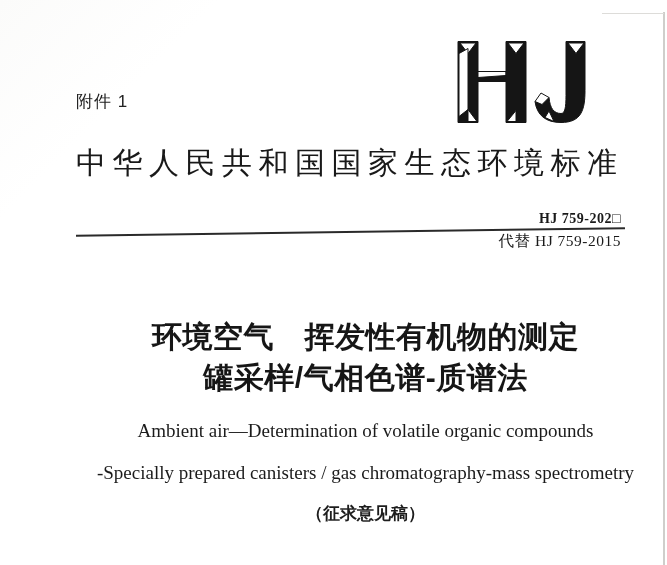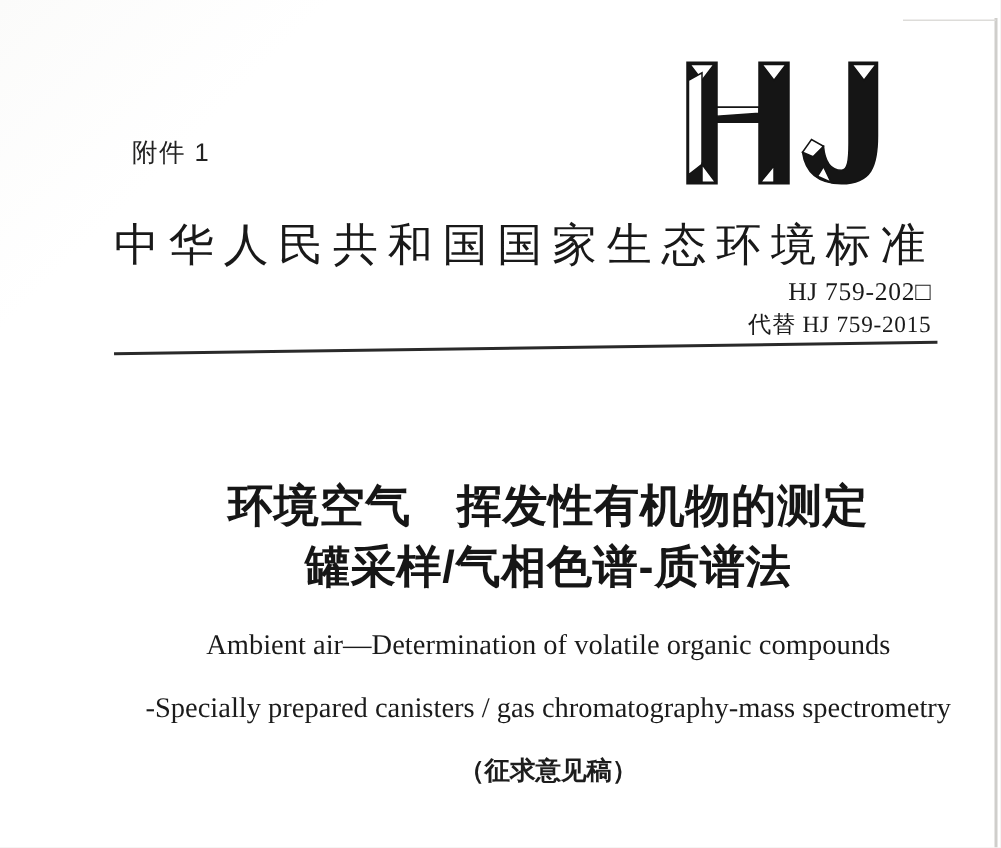--- a/index.html
+++ b/index.html
@@ -32,21 +32,21 @@
   .scan-edge-top {
     position: absolute;
     top: 13px;
     left: 602px;
     width: 62px;
     height: 1px;
     background: #dddcd9;
   }
   .attachment-label {
     position: absolute;
-    left: 88px;
+    left: 76px;
     top: 90px;
     font-size: 17px;
     font-family: "Liberation Sans", sans-serif;
     color: #222;
     letter-spacing: 1px;
   }
   .hj-logo {
     position: absolute;
     left: 453px;
     top: 35px;
@@ -73,24 +73,25 @@
     font-family: "Liberation Serif", serif;
   }
   .code-block {
     position: absolute;
     right: 46px;
     top: 184px;
     text-align: right;
     color: #1a1a1a;
   }
   .standard-code {
-    font-size: 17px;
-    font-weight: 400;
+    font-size: 14px;
+    font-weight: 700;
     letter-spacing: 0.5px;
     line-height: 21px;
+    margin-top: 24px;
   }
   .replaces-note {
     font-size: 15.5px;
     font-weight: 400;
     letter-spacing: 0.5px;
     line-height: 21px;
     margin-top: 1px;
   }
   .divider-rule {
     position: absolute;

